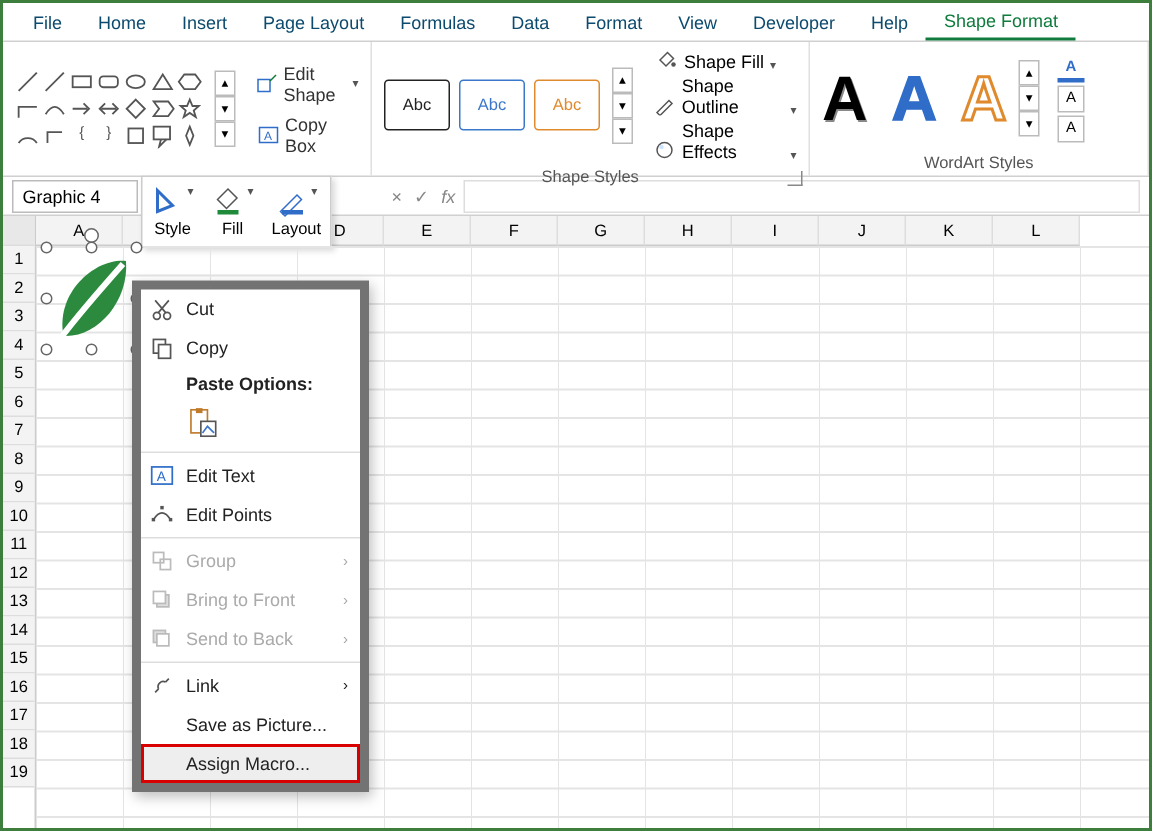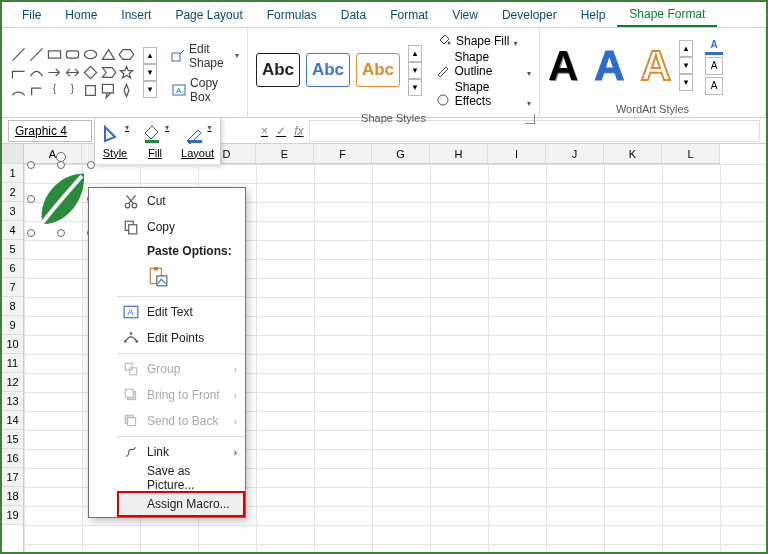--- a/index.html
+++ b/index.html
@@ -24,39 +24,39 @@
   .scroller { display:flex; flex-direction:column; margin-left:2px; }
   .scroller div { width:14px; height:17px; border:1px solid #bbb; font-size:9px; text-align:center; line-height:14px; }
   .edit-col { display:flex; flex-direction:column; gap:6px; margin-left:8px; }
   .edit-col .row { display:flex; align-items:center; gap:4px; font-size:12px; color:#333; }
   .ico { width:16px; height:16px; display:inline-flex; align-items:center; justify-content:center; }
   .ico svg { width:14px; height:14px; }
   .drop-caret { font-size:8px; color:#555; }
 
   
   .style-presets { display:flex; gap:6px; }
-  .preset { width:44px; height:34px; border:1px solid; border-radius:3px; display:flex; align-items:center; justify-content:center; font-size:17px;font-weight:bold; }
+  .preset { width:44px; height:34px; border:1px solid; border-radius:3px; display:flex; align-items:center; justify-content:center; font-size:11px; }
   .preset.black { border-color:#222; color:#222; }
   .preset.blue  { border-color:#3b78c9; color:#3b78c9; }
   .preset.orange{ border-color:#e08a2e; color:#e08a2e; }
   .stack { display:flex; flex-direction:column; gap:2px; margin-left:8px; font-size:12px; }
   .stack .row { display:flex; align-items:flex-end; gap:4px; }
   .stack .ico svg { width:14px; height:14px; }
 
   
   .wa { display:flex; gap:16px; font-size:42px; font-weight:700; font-family: Georgia, serif; }
   .wa .a1 { color:#000; text-shadow: 1px 1px 0 #888; }
   .wa .a2 { color:#2f6dc9; -webkit-text-stroke:1px #2f6dc9; }
   .wa .a3 { color:#fff; -webkit-text-stroke:2px #e08a2e; }
   .wa-side { display:flex; flex-direction:column; gap:2px; margin-left:6px; }
   .wa-side div { width:18px; height:18px; border:1px solid #bbb; font-size:10px; text-align:center; line-height:16px; }
   .wa-side .afill { color:#2f6dc9; font-weight:bold; border:none; border-bottom:3px solid #2f6dc9; }
 
   
-  .barrow { display:flex; align-items:center; height:26px; border-bottom:1px solid #d0d0d0;text-decoration:underline; }
+  .barrow { display:flex; align-items:center; height:26px; border-bottom:1px solid #d0d0d0; }
   .namebox { width:84px; height:22px; margin-left:6px; border:1px solid #bbb; padding:2px 6px; font-size:12px; background:#fff; }
   .mini-toolbar { display:flex; align-items:center; background:#fff; border:1px solid #ccc; box-shadow:2px 2px 4px rgba(0,0,0,.15); margin-left:2px; padding:4px 6px; gap:12px; height:48px; position:relative; top:10px; }
   .mini-item { display:flex; flex-direction:column; align-items:center; font-size:11px; gap:2px; }
   .mini-item .topico { display:flex; align-items:flex-start; gap:2px; }
   .mini-item .topico .ic { width:22px; height:22px; }
   .fbar-icons { display:flex; align-items:center; gap:8px; margin-left:40px; color:#888; }
   .fbar { flex:1; height:22px; border:1px solid #ddd; margin-left:6px; margin-right:6px; }
 
   
   .sheet { display:flex; height: calc(554px - 26px - 90px - 26px - 4px); }
@@ -78,21 +78,21 @@
   
   .shape-wrap { position:absolute; left:8px; top:2px; width:58px; height:66px; }
   .shape-wrap svg { width:58px; height:66px; }
   .handle { position:absolute; width:8px; height:8px; border:1px solid #666; background:#fff; border-radius:50%; }
   .rot { position:absolute; left:50%; top:-14px; transform:translateX(-50%); width:10px; height:10px; border:1px solid #666; border-radius:50%; background:#fff; }
   .h-tl{left:-5px;top:-5px}.h-tr{right:-5px;top:-5px}.h-bl{left:-5px;bottom:-5px}.h-br{right:-5px;bottom:-5px}
   .h-t{left:50%;top:-5px;transform:translateX(-50%)}.h-b{left:50%;bottom:-5px;transform:translateX(-50%)}
   .h-l{left:-5px;top:50%;transform:translateY(-50%)}.h-r{right:-5px;top:50%;transform:translateY(-50%)}
 
   
-  .ctx { position:absolute; left:86px; top:185px; width:158px; background:#fff; border:1px solid #737373; box-shadow:2px 3px 8px rgba(0,0,0,.25); font-size:12px; z-index:50;padding-left:28px; }
+  .ctx { position:absolute; left:86px; top:185px; width:158px; background:#fff; border:6px solid #737373; box-shadow:2px 3px 8px rgba(0,0,0,.25); font-size:12px; z-index:50; }
   .ctx .item { display:flex; align-items:center; padding:4px 8px 4px 6px; gap:8px; height:26px; color:#222; }
   .ctx .item.disabled { color:#aaa; }
   .ctx .item .mi { width:16px; height:16px; display:flex; align-items:center; justify-content:center; }
   .ctx .item .lbl { flex:1; }
   .ctx .item .sub { font-size:10px; color:inherit; }
   .ctx .sect { padding:4px 8px 2px 30px; font-weight:600; color:#222; }
   .ctx .big { height:34px; padding-left:30px; }
   .ctx .sep { height:1px; background:#ddd; margin:2px 0; }
   .ctx .highlight { outline:2px solid #d80000; outline-offset:-2px; background:#eee; }
 

